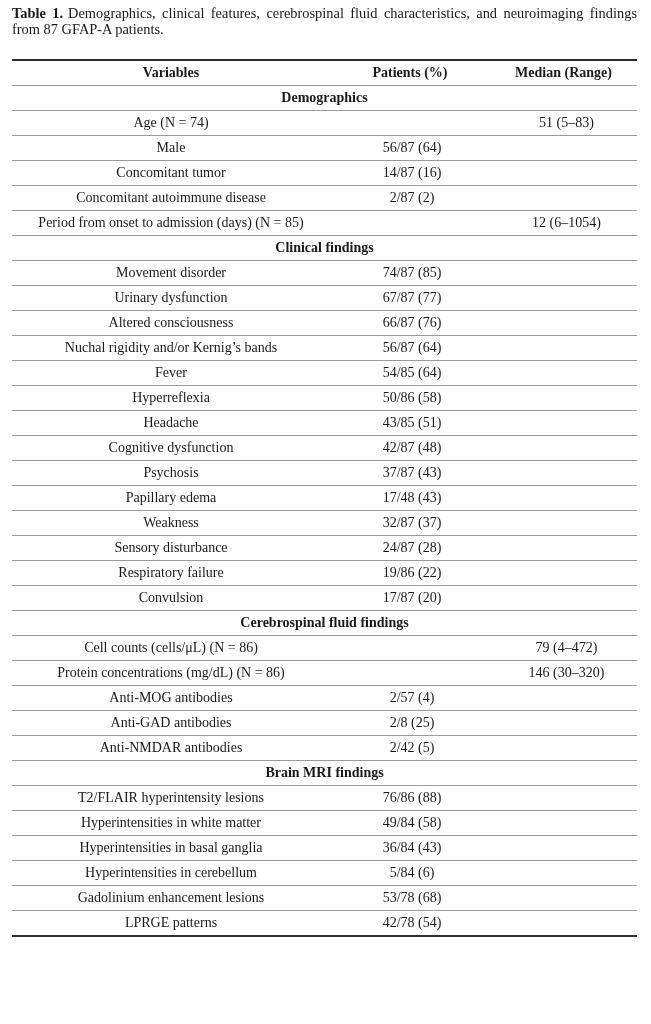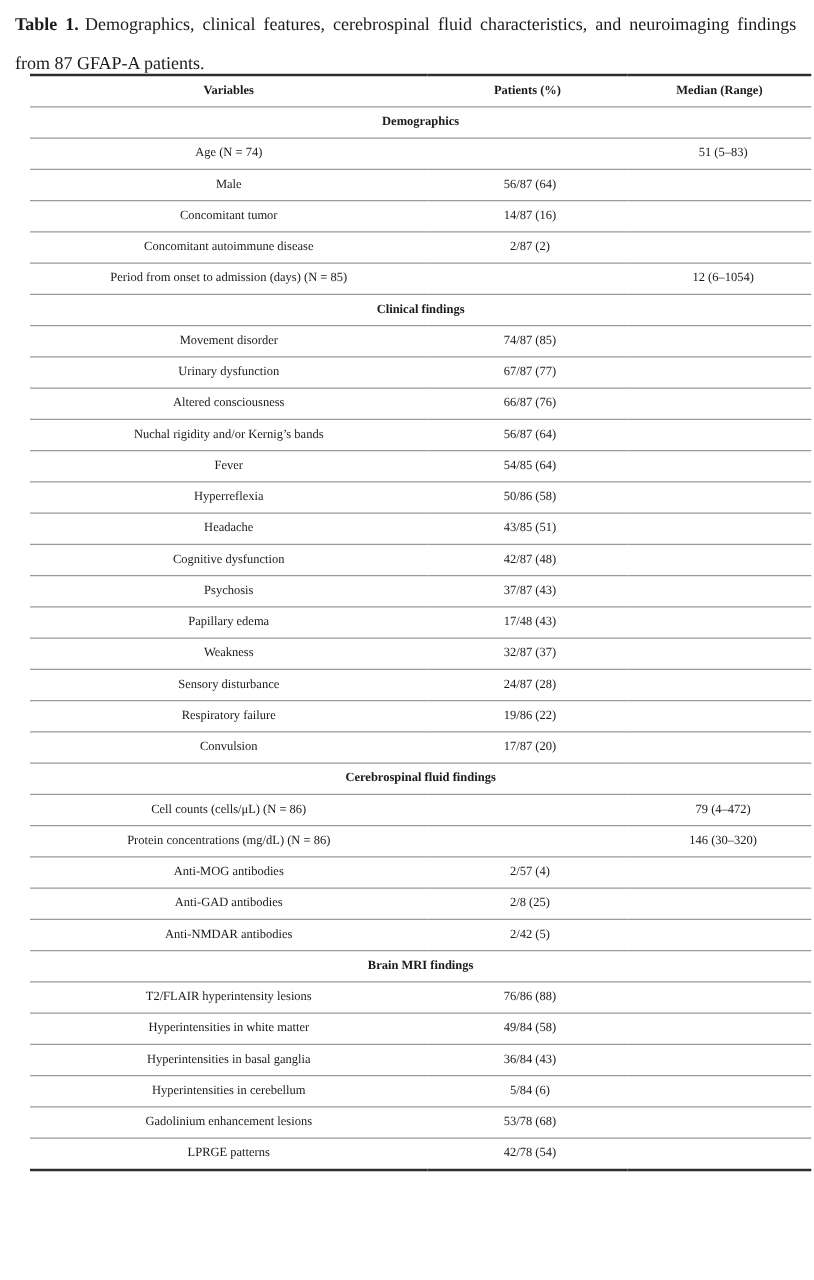--- a/index.html
+++ b/index.html
@@ -14,35 +14,35 @@
     position: relative;
     font-family: "Liberation Serif", "DejaVu Serif", serif;
     color: #1a1a1a;
   }
   .caption {
     position: absolute;
     left: 12px;
     top: 5px;
     width: 625px;
     font-size: 14.4px;
-    line-height: 31px;
+    line-height: 16px;
     text-align: justify;
     text-align-last: left;
   }
   .caption .label {
     font-weight: bold;
     margin-right: 5px;
   }
   table.data {
     position: absolute;
-    left: 24px;
+    left: 12px;
     top: 59px;
     width: 625px;
     border-collapse: collapse;
-    font-size: 10px;
+    font-size: 14px;
     table-layout: fixed;
   }
   table.data col.c1 { width: 318px; }
   table.data col.c2 { width: 160px; }
   table.data col.c3 { width: 147px; }
   table.data tr {
     height: 25px;
   }
   table.data td, table.data th {
     padding: 0;

